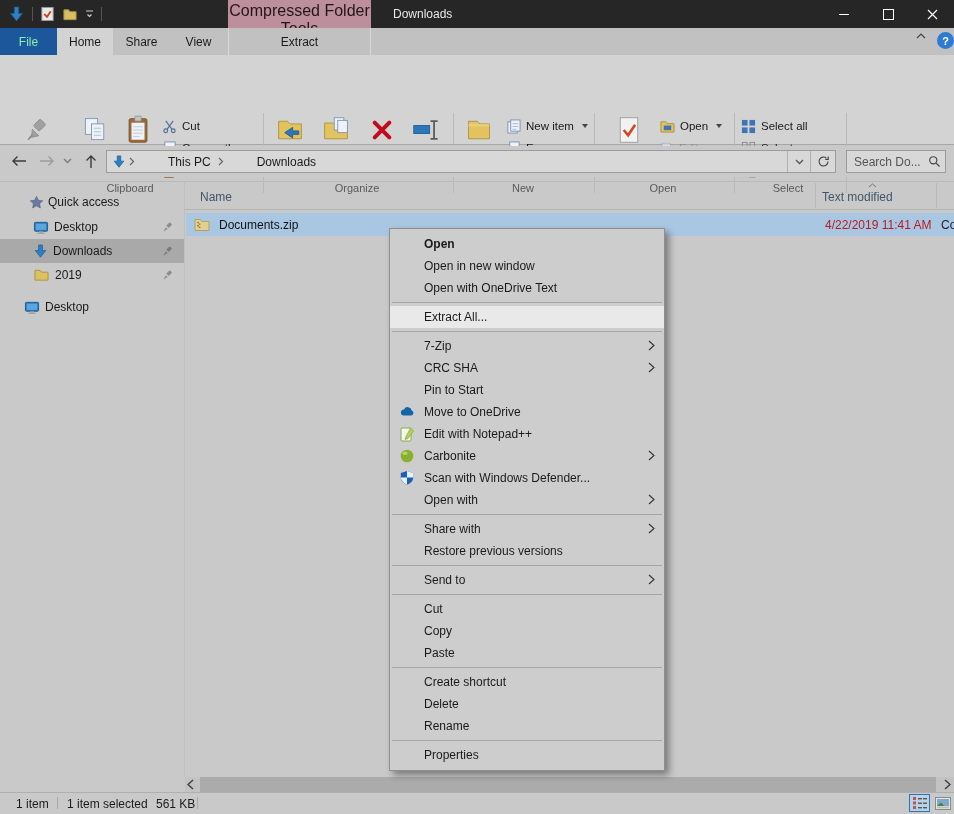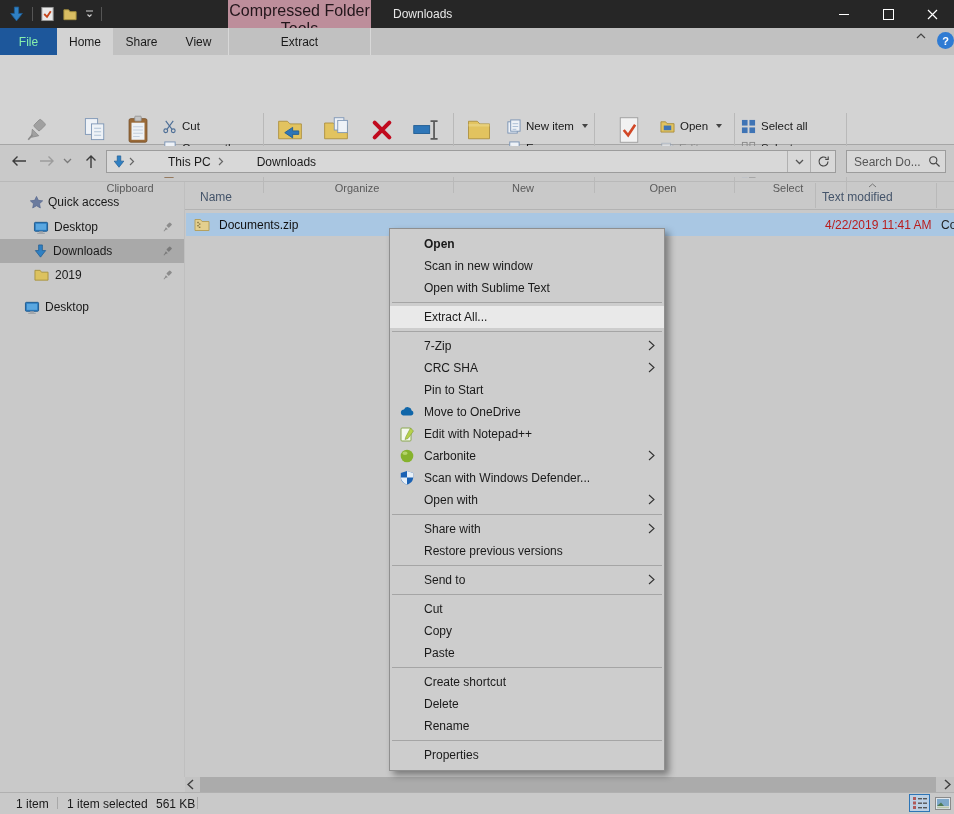--- a/index.html
+++ b/index.html
@@ -543,22 +543,22 @@
           </g>
         </svg>
       </span>
     <span style="margin-left:9px;color:#111;">Documents.zip</span>
   </div>
   <div class="abs" style="left:825px;top:218px;color:#b91c1c;"><span>4/22/2019 11:41 AM</span></div>
   <div class="abs" style="left:941px;top:218px;color:#222;"><span>Co</span></div>
 
   <div id="ctxmenu" class="abs">
     <div class="mi bold"><span>Open</span></div>
-    <div class="mi"><span>Scan in new window</span></div>
-    <div class="mi"><span>Open with Sublime Text</span></div>
+    <div class="mi"><span>Open in new window</span></div>
+    <div class="mi"><span>Open with OneDrive Text</span></div>
     <div class="msep"></div>
     <div class="mi hl"><span>Extract All...</span></div>
     <div class="msep"></div>
     <div class="mi"><span>7-Zip</span><span class="arrow">
           <svg width="7" height="11" viewBox="0 0 7 11">
             <path d="M1 1l5 4.5L1 10" stroke="#333" fill="none" stroke-width="1.1"></path>
           </svg>
         </span></div>
     <div class="mi"><span>CRC SHA</span><span class="arrow">
           <svg width="7" height="11" viewBox="0 0 7 11">

